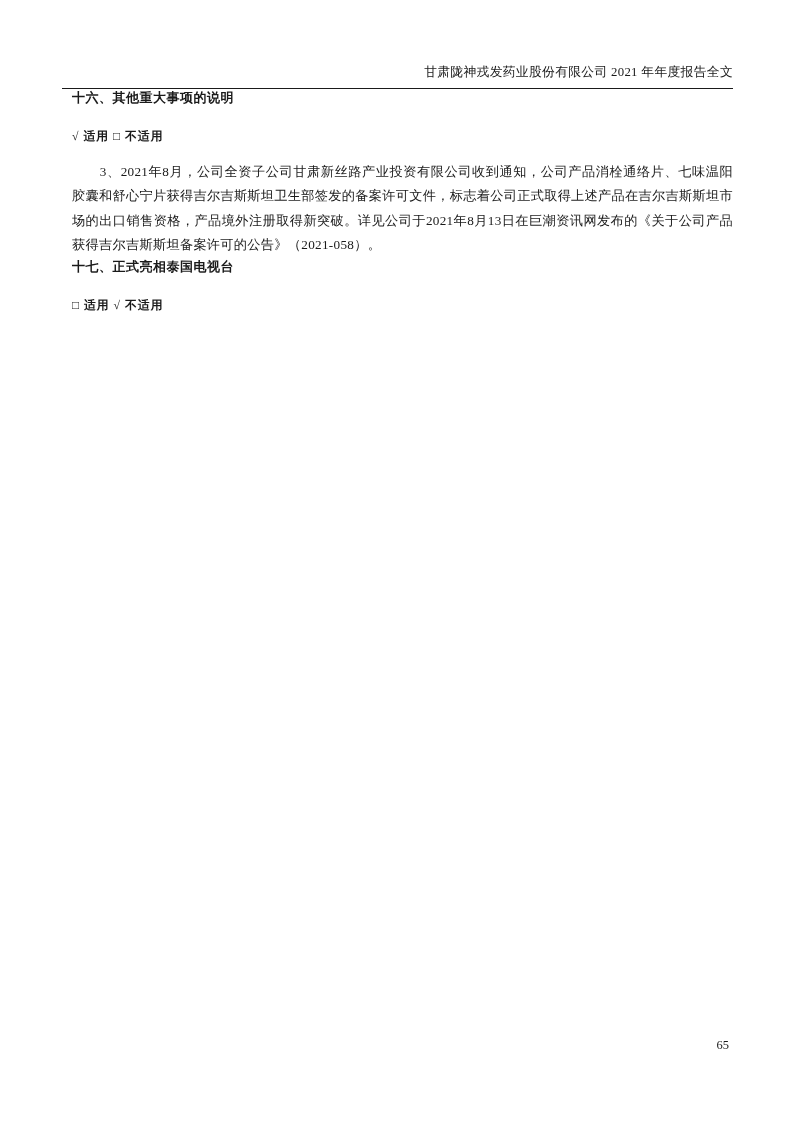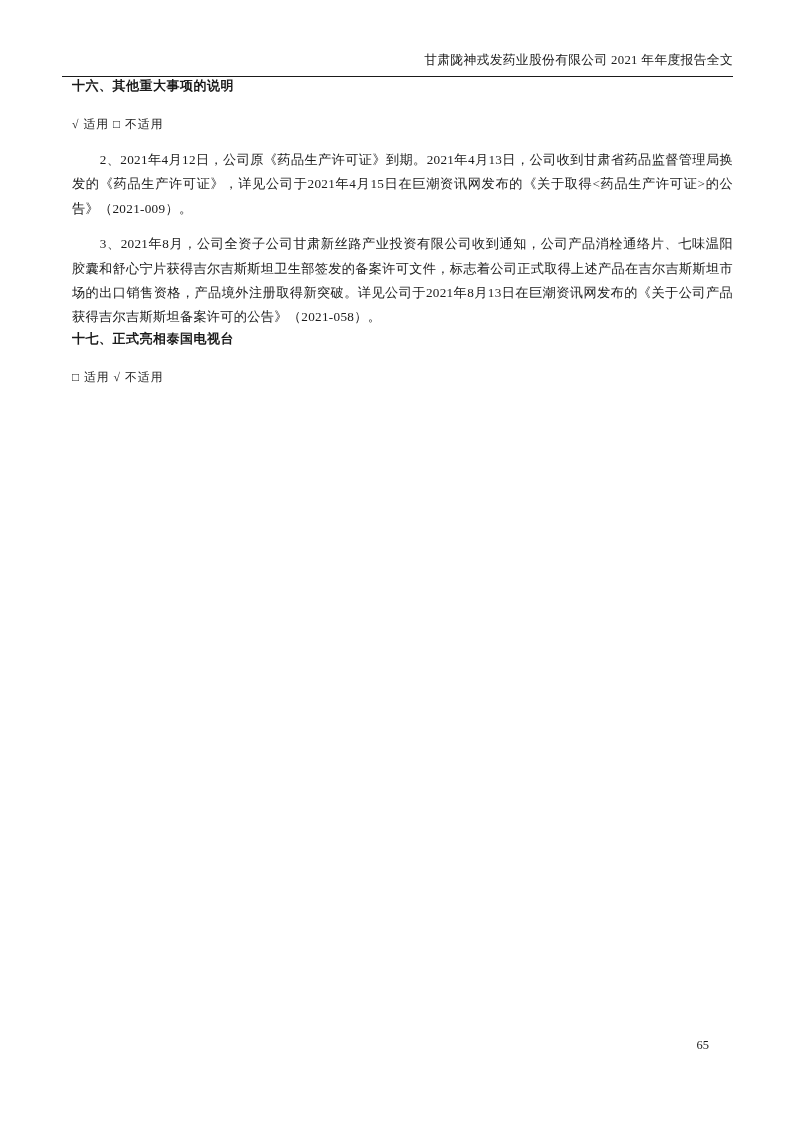--- a/index.html
+++ b/index.html
@@ -11,21 +11,21 @@
     position: relative;
     width: 793px;
     height: 1122px;
     background: #ffffff;
     color: #1a1a1a;
     font-family: "Liberation Serif", "DejaVu Serif", serif;
     overflow: hidden;
     box-sizing: border-box;
   }
   .content {
-    padding: 0 60px 0 72px;
+    padding: 12px 60px 0 72px;
   }
   .doc-header {
     padding-top: 52px;
     margin-left: -10px;
     border-bottom: 1.6px solid #1a1a1a;
     padding-bottom: 7px;
   }
   .doc-header .title {
     display: block;
     text-align: right;
@@ -38,55 +38,55 @@
     font-weight: bold;
     margin: 0;
     letter-spacing: 0.5px;
   }
   .sec16-heading { margin-top: 24px; }
   .sec17-heading { margin-top: 28px; }
   .applicability {
     font-size: 11.8px;
     margin-top: 22px;
     letter-spacing: 1px;
+    font-weight: bold;
   }
   .para {
     font-size: 13.2px;
     line-height: 24.4px;
     text-align: justify;
     text-justify: inter-ideograph;
     text-indent: 2.1em;
     margin: 0;
     margin-top: 11px;
     letter-spacing: 0.3px;
   }
   .para:first-of-type { margin-top: 15px; }
   .page-number {
     position: absolute;
     top: 1038px;
-    right: 84px;
+    right: 64px;
     font-size: 12.5px;
   }
 </style>
 </head>
 <body>
 
 <div class="page">
   <div class="content">
 
     <div class="doc-header">
       <span class="title">甘肃陇神戎发药业股份有限公司 2021 年年度报告全文</span>
     </div>
 
     <h1 class="sec-heading sec16-heading">十六、其他重大事项的说明</h1>
 
     <div class="applicability">√ 适用 □ 不适用</div>
 
 
-    <p class="para">2、2021年4月12日，公司原《药品生产许可证》到期。2021年4月13日，公司收到甘肃省药品监督管理局换发的《药品生产许可证》，详见公司于2021年4月15日在巨潮资讯网发布的《关于取得&lt;药品生产许可证&gt;的公告》（2021-009）。</p>
 
     <p class="para">3、2021年8月，公司全资子公司甘肃新丝路产业投资有限公司收到通知，公司产品消栓通络片、七味温阳胶囊和舒心宁片获得吉尔吉斯斯坦卫生部签发的备案许可文件，标志着公司正式取得上述产品在吉尔吉斯斯坦市场的出口销售资格，产品境外注册取得新突破。详见公司于2021年8月13日在巨潮资讯网发布的《关于公司产品获得吉尔吉斯斯坦备案许可的公告》（2021-058）。</p>
 
 
     <h1 class="sec-heading sec17-heading">十七、正式亮相泰国电视台</h1>
 
     <div class="applicability">□ 适用 √ 不适用</div>
 
   </div>
 

